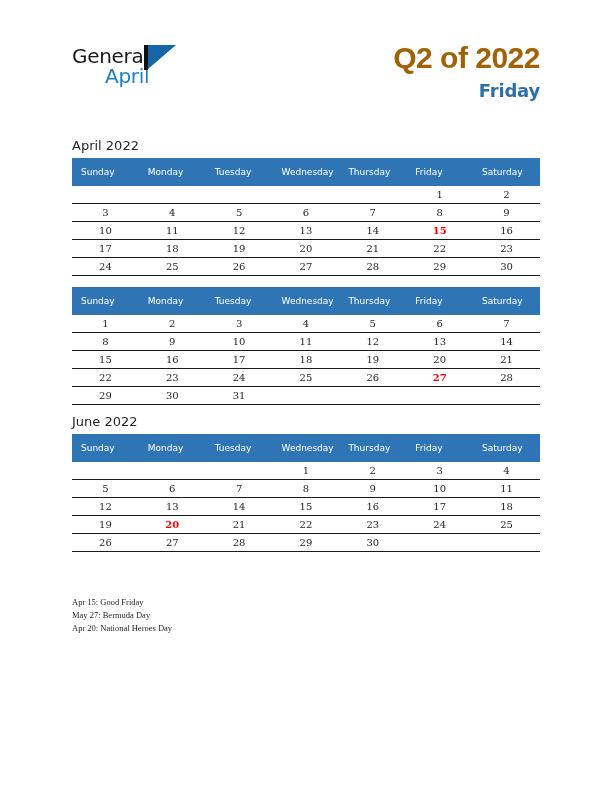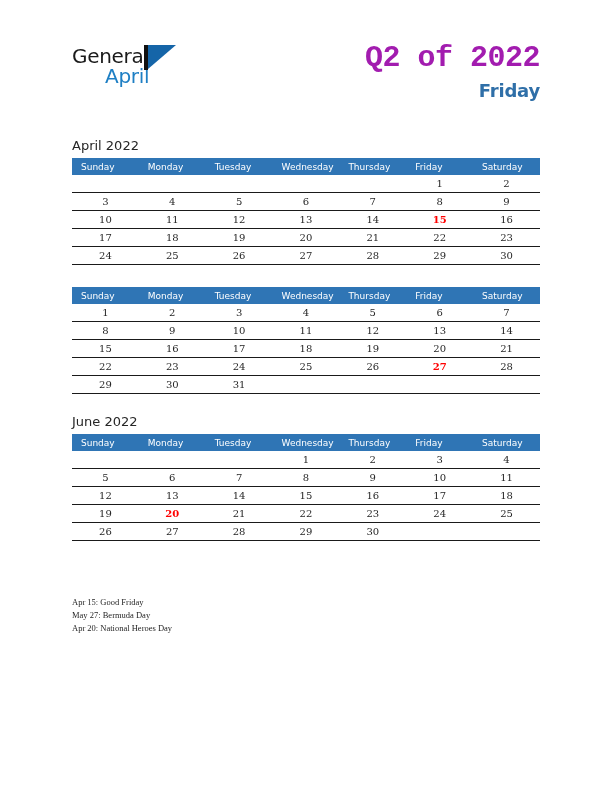--- a/index.html
+++ b/index.html
@@ -75,24 +75,24 @@
     border-right: 28px solid transparent;
   }
 
   .title-block {
     position: absolute;
     right: 72px;
     top: 40px;
     text-align: right;
   }
   .quarter-title {
-    font-family: Liberation Mono, monospace;
+    font-family: Liberation Sans, sans-serif;
     font-size: 30px;
     font-weight: bold;
-    color: #a21caf;
+    color: #a16207;
     line-height: 36px;
     letter-spacing: -0.5px;
   }
   .location-title {
     font-family: "DejaVu Sans", sans-serif;
     font-size: 18px;
     font-weight: bold;
     color: #2f6fa8;
     line-height: 24px;
     margin-top: 3px;
@@ -119,21 +119,21 @@
     table-layout: fixed;
   }
   table.cal th {
     background: #2f75b5;
     color: #ffffff;
     font-family: "DejaVu Sans", sans-serif;
     font-size: 9px;
     font-weight: normal;
     text-align: left;
     padding: 0 0 0 9px;
-    height: 17px;
+    height: 28px;
     line-height: 16px;
   }
   table.cal td {
     font-family: "DejaVu Serif", serif;
     font-size: 10px;
     color: #262626;
     text-align: center;
     height: 17px;
     line-height: 17px;
     border-bottom: 1px solid #1a1a1a;

